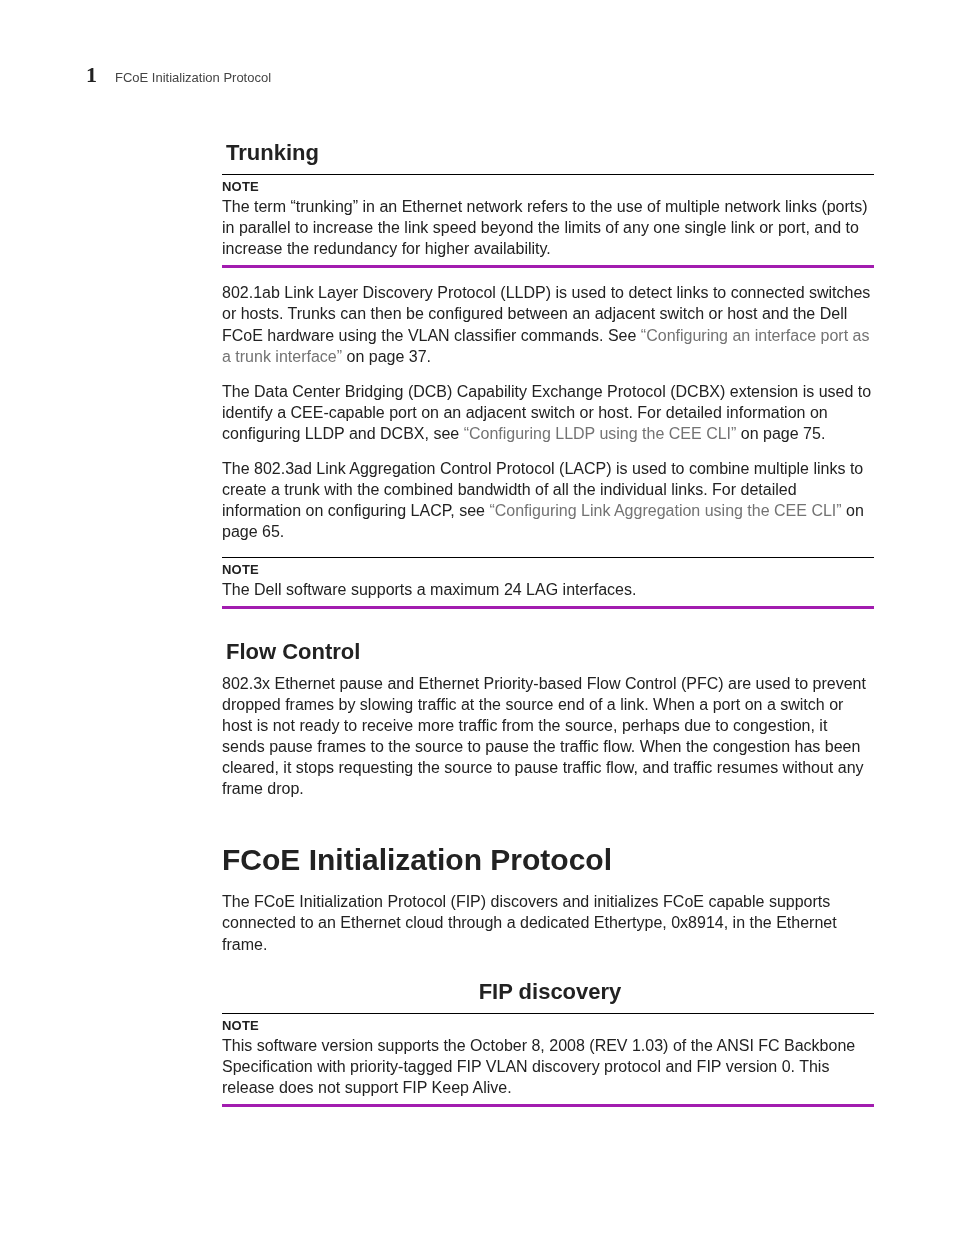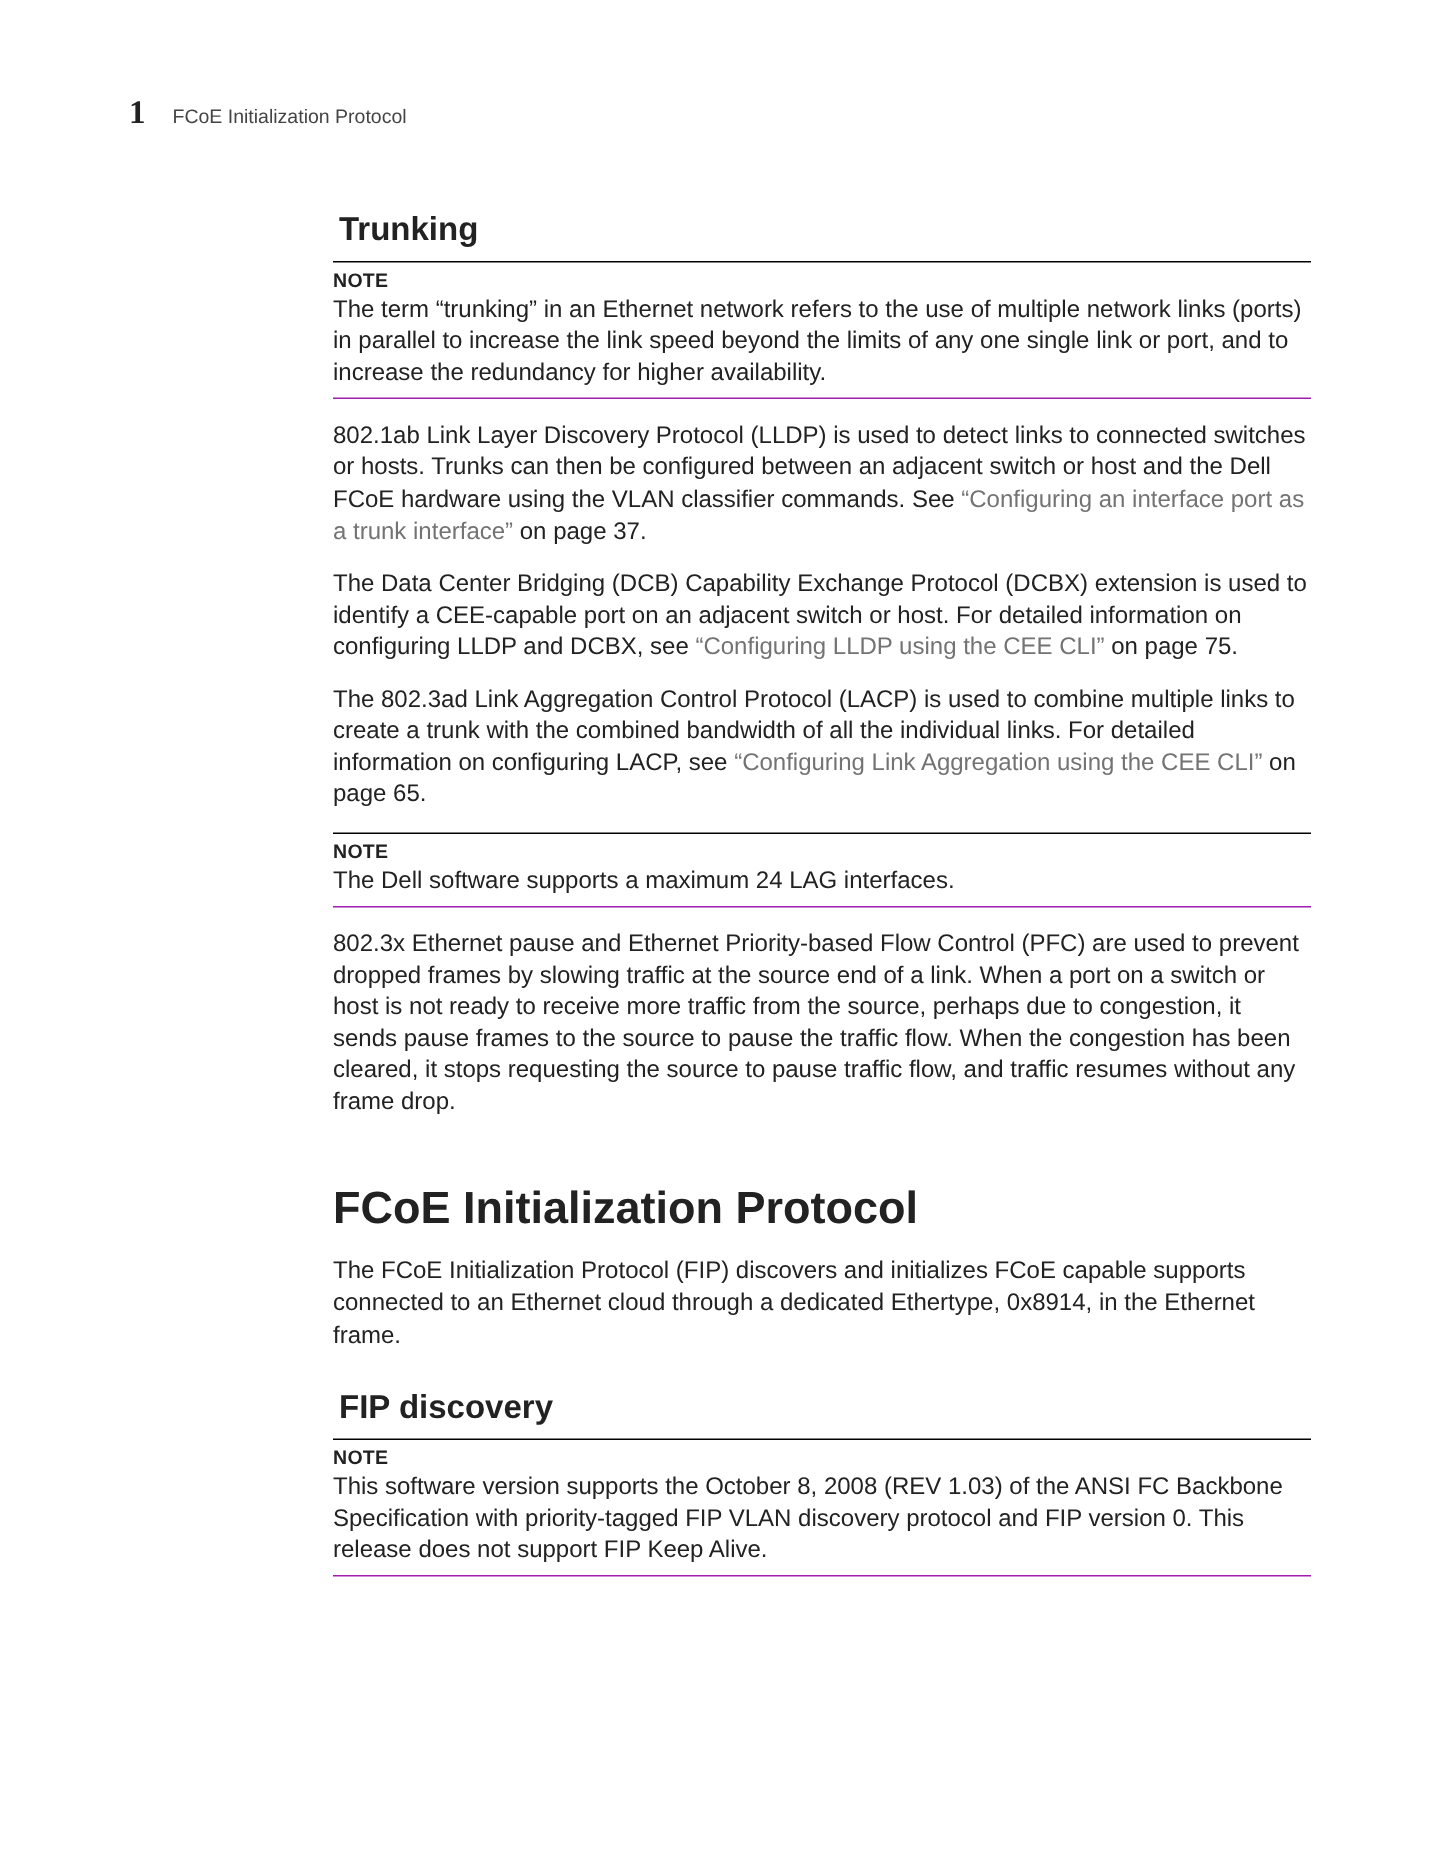--- a/index.html
+++ b/index.html
@@ -53,21 +53,21 @@
   .h2 {
     font-family: "Arial Narrow", Arial, sans-serif;
     font-stretch: condensed;
     font-weight: 600;
     font-size: 22px;
     margin: 0 0 8px 4px;
     color: #222;
   }
   .note-block {
     border-top: 1.5px solid #000;
-    border-bottom: 1px solid #a21caf;
+    border-bottom: 3px solid #a21caf;
     padding: 4px 0 6px 0;
     margin: 8px 0 14px 0;
   }
   .note-label {
     font-family: "Arial Narrow", Arial, sans-serif;
     font-stretch: condensed;
     font-weight: bold;
     font-size: 13px;
     letter-spacing: 0.2px;
   }
@@ -116,29 +116,30 @@
 
     <p class="body">
       <span>The 802.3ad Link Aggregation Control Protocol (LACP) is used to combine multiple links to create a trunk with the combined bandwidth of all the individual links. For detailed information on configuring LACP, see </span><a class="link" href="#">“Configuring Link Aggregation using the CEE CLI”</a><span> on page 65.</span>
     </p>
 
     <div class="note-block">
       <div class="note-label">NOTE</div>
       <div class="note-body">The Dell software supports a maximum 24 LAG interfaces.</div>
     </div>
 
+    <div class="h2" style="margin-top:30px;">Flow Control</div>
 
     <p class="body">802.3x Ethernet pause and Ethernet Priority-based Flow Control (PFC) are used to prevent dropped frames by slowing traffic at the source end of a link. When a port on a switch or host is not ready to receive more traffic from the source, perhaps due to congestion, it sends pause frames to the source to pause the traffic flow. When the congestion has been cleared, it stops requesting the source to pause traffic flow, and traffic resumes without any frame drop.</p>
 
 
     <div class="h1 big outdent-h1">FCoE Initialization Protocol</div>
 
     <p class="body">The FCoE Initialization Protocol (FIP) discovers and initializes FCoE capable supports connected to an Ethernet cloud through a dedicated Ethertype, 0x8914, in the Ethernet frame.</p>
 
-    <div class="h2" style="margin-top:24px;">FIP discovery</div>
+    <div class="h2" style="margin-top:24px;text-align:center;">FIP discovery</div>
 
     <div class="note-block">
       <div class="note-label">NOTE</div>
       <div class="note-body">This software version supports the October 8, 2008 (REV 1.03) of the ANSI FC Backbone Specification with priority-tagged FIP VLAN discovery protocol and FIP version 0. This release does not support FIP Keep Alive.</div>
     </div>
 
   </div>
 </div>
 
 </body></html>

